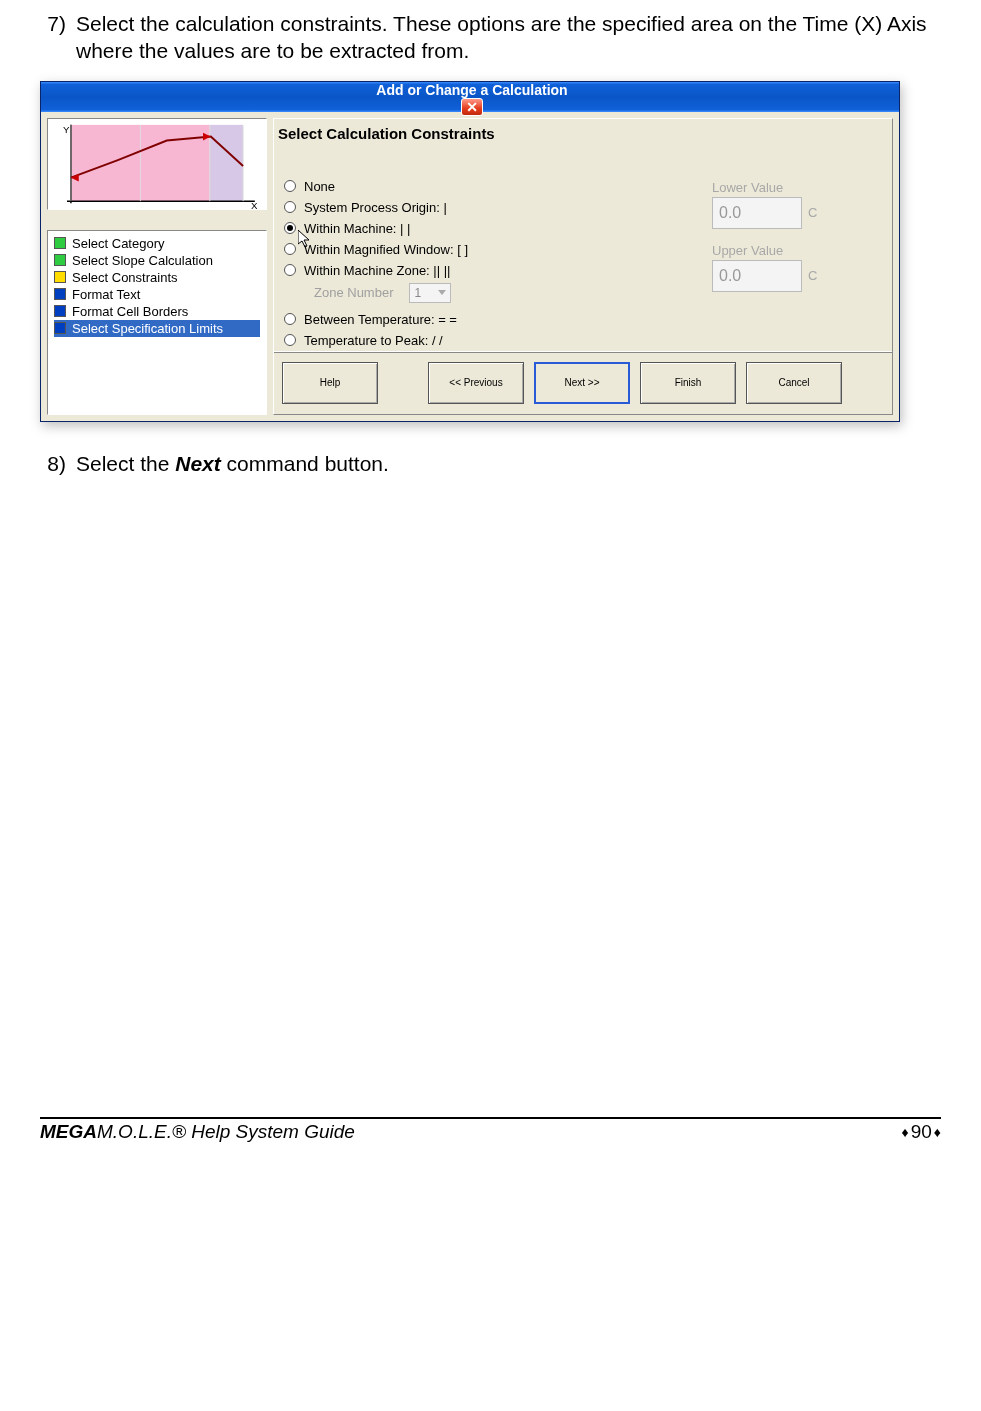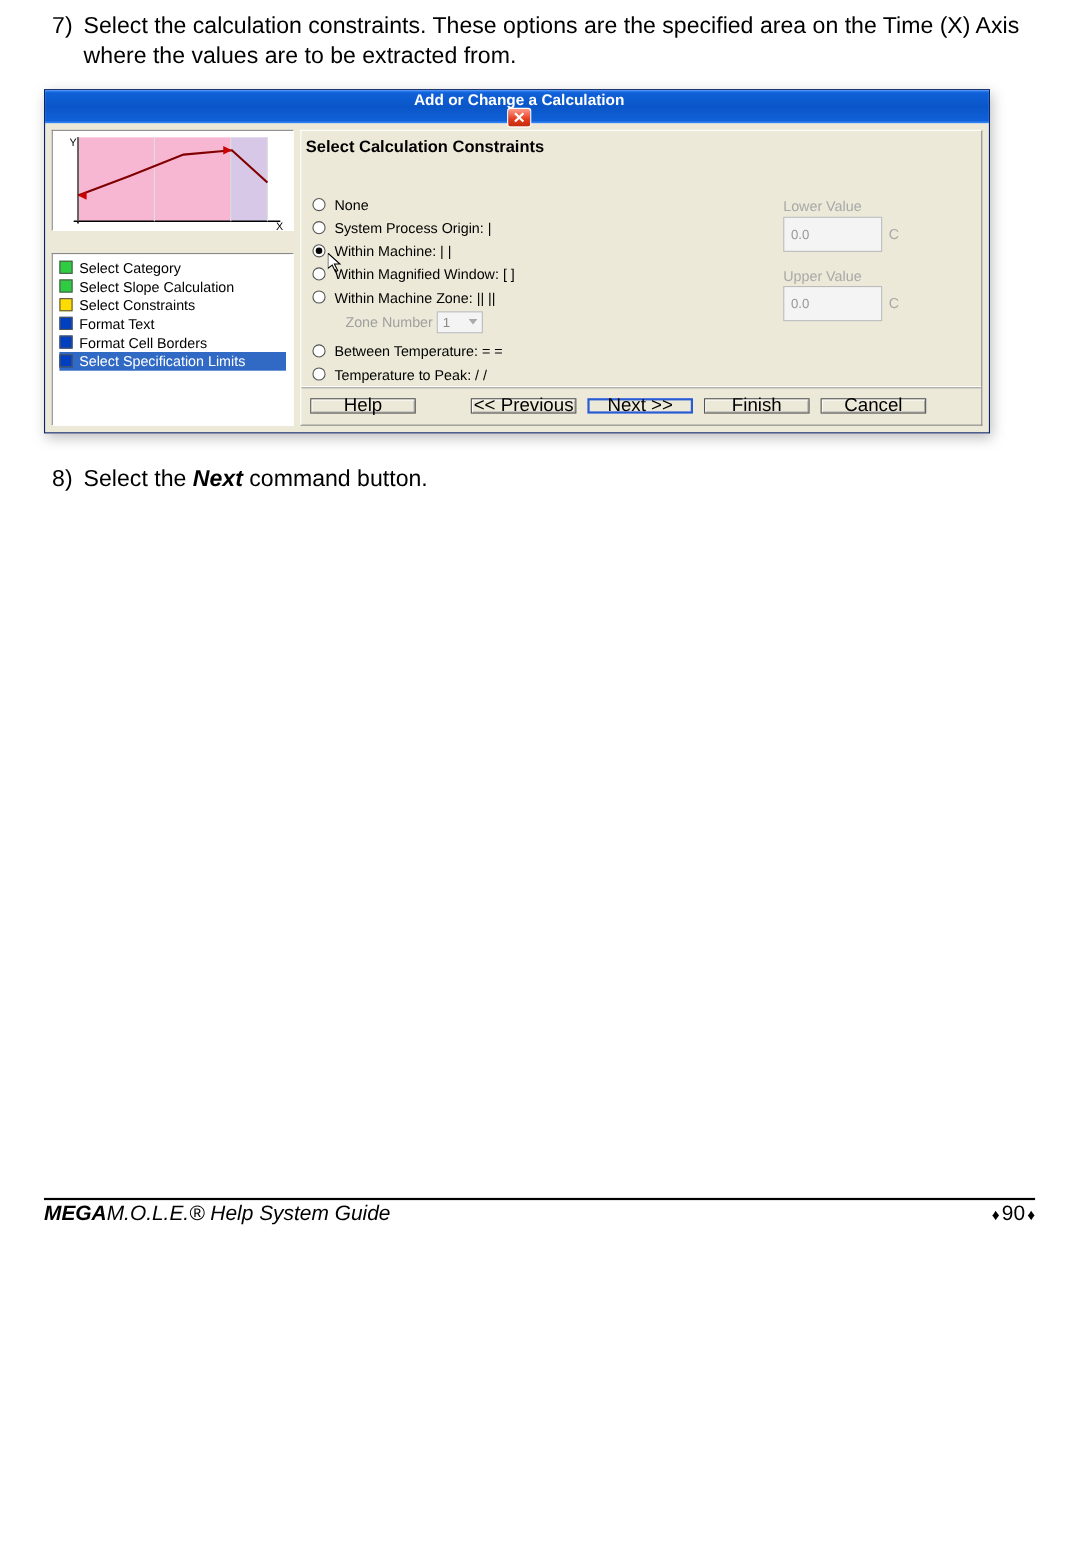--- a/index.html
+++ b/index.html
@@ -130,58 +130,58 @@
     gap:8px;
     padding:3px 0;
     font-size:13px;
     position:relative;
   }
   .radio-dot {
     width:12px;height:12px;border:1px solid #555;border-radius:50%;background:#fff;
     display:inline-flex;align-items:center;justify-content:center;flex-shrink:0;
   }
   .radio-dot.on::after{content:"";width:6px;height:6px;background:#000;border-radius:50%;}
-  .zone-sub { padding-left:30px; color:#a0a0a0; display:flex;align-items:center;gap:4px; margin:2px 0 6px 0;}
+  .zone-sub { padding-left:30px; color:#a0a0a0; display:flex;align-items:center;gap:16px; margin:2px 0 6px 0;}
   .zone-sel {
     width:42px;height:20px;border:1px solid #bbb;background:#f4f4f4;color:#888;
     display:flex;align-items:center;justify-content:space-between;padding:0 4px;font-size:12px;
   }
   .zone-sel .arr{width:0;height:0;border-left:4px solid transparent;border-right:4px solid transparent;border-top:5px solid #aaa;}
   .cursor {
     position:absolute;
     left:14px; top:12px;
     width:16px;height:20px;
   }
 
   .valuescol { width:170px; font-size:13px; padding-top:4px;}
   .vlabel { color:#a8a8a8; margin-bottom:2px;}
   .vbox {
     display:flex;gap:6px;align-items:center;margin-bottom:14px;
   }
   .vinput {
     width:90px;height:32px;border:1px solid #bbb;background:#f4f4f4;color:#999;
-    padding:0 6px;font-size:12px;display:flex;align-items:center;
+    padding:0 6px;font-size:16px;display:flex;align-items:center;
   }
   .vunit{color:#a8a8a8;}
 
   .btnrow {
     border-top:1px solid #fff;
     box-shadow: inset 0 1px 0 #888;
     padding:10px 8px;
     display:flex;
     gap:10px;
     justify-content:flex-start;
   }
   .btnrow .spacer{width:30px;}
   .btn {
-    min-width:96px;height:14px;
+    min-width:96px;height:42px;
     background:#ece9d8;
     border:1px solid #555;
     box-shadow: inset 1px 1px 0 #fff, inset -1px -1px 0 #aaa;
-    font-size:17px;
+    font-size:10px;
     display:flex;align-items:center;justify-content:center;
     cursor:default;
     text-align:right;
   }
   .btn.default{ border:2px solid #2a5bd7; box-shadow:none; background:#ece9d8;}
 
   
   .footer-wrap {
     position: relative;
     margin-top: 640px;

